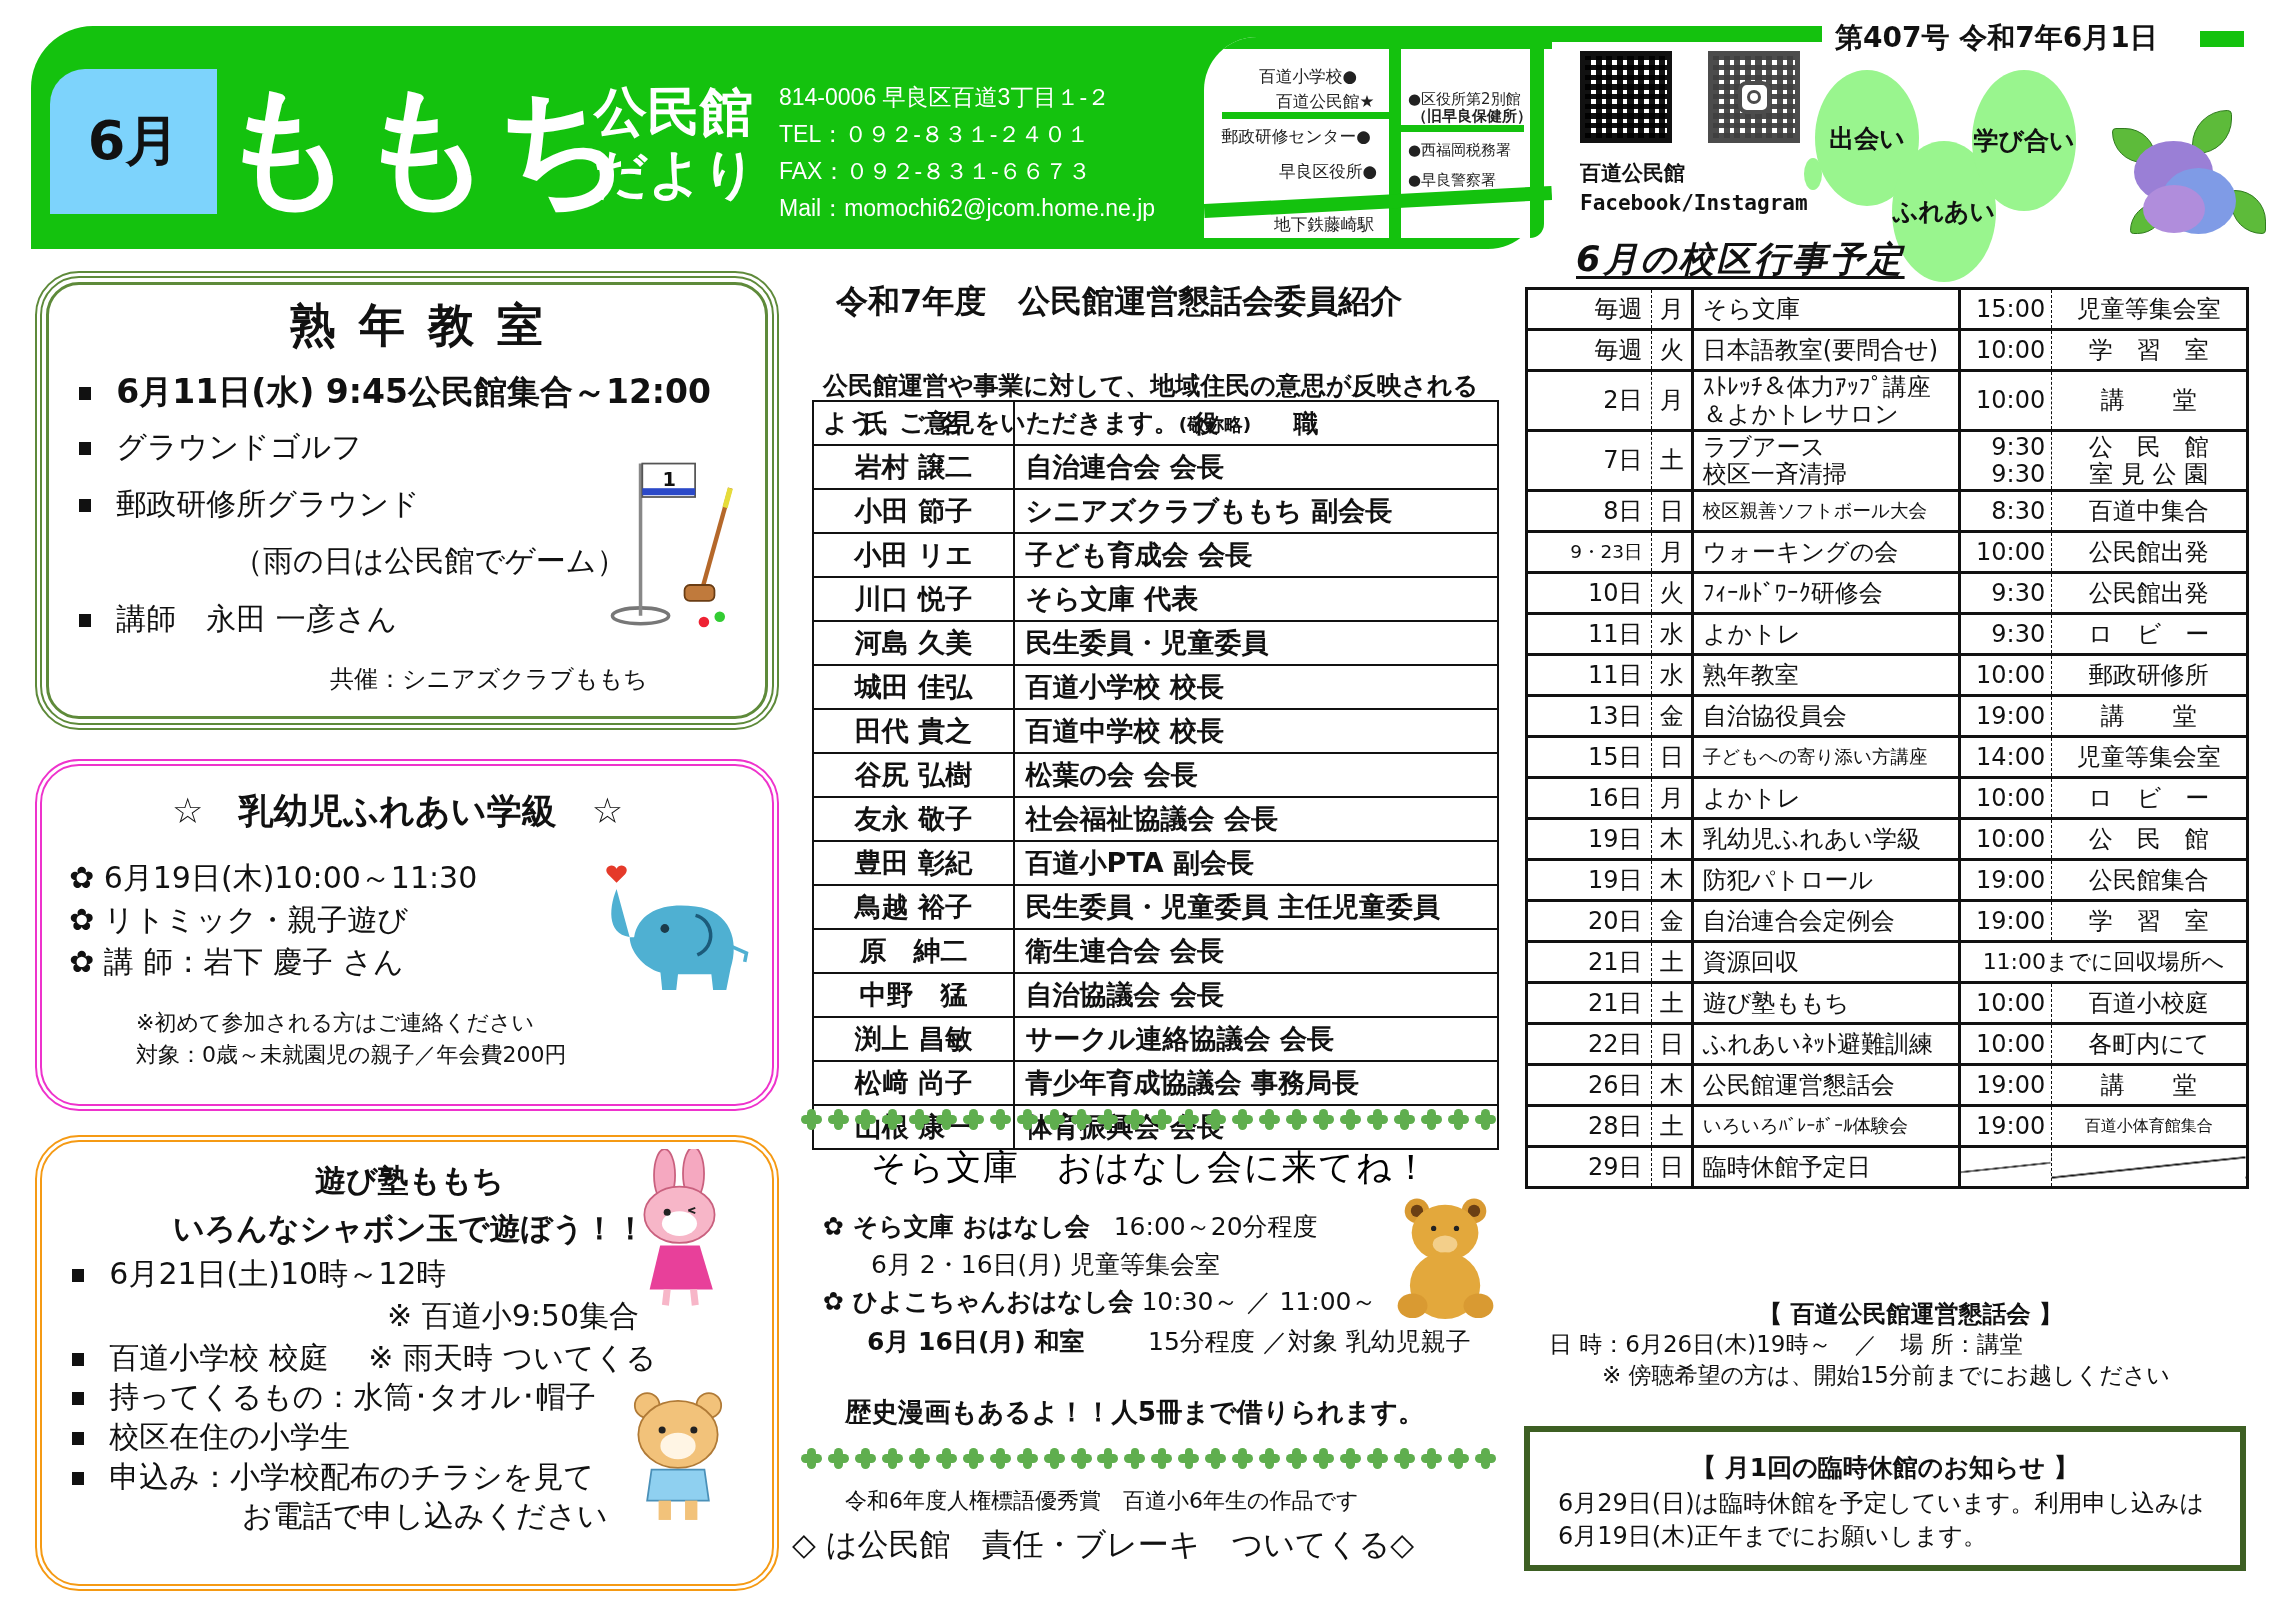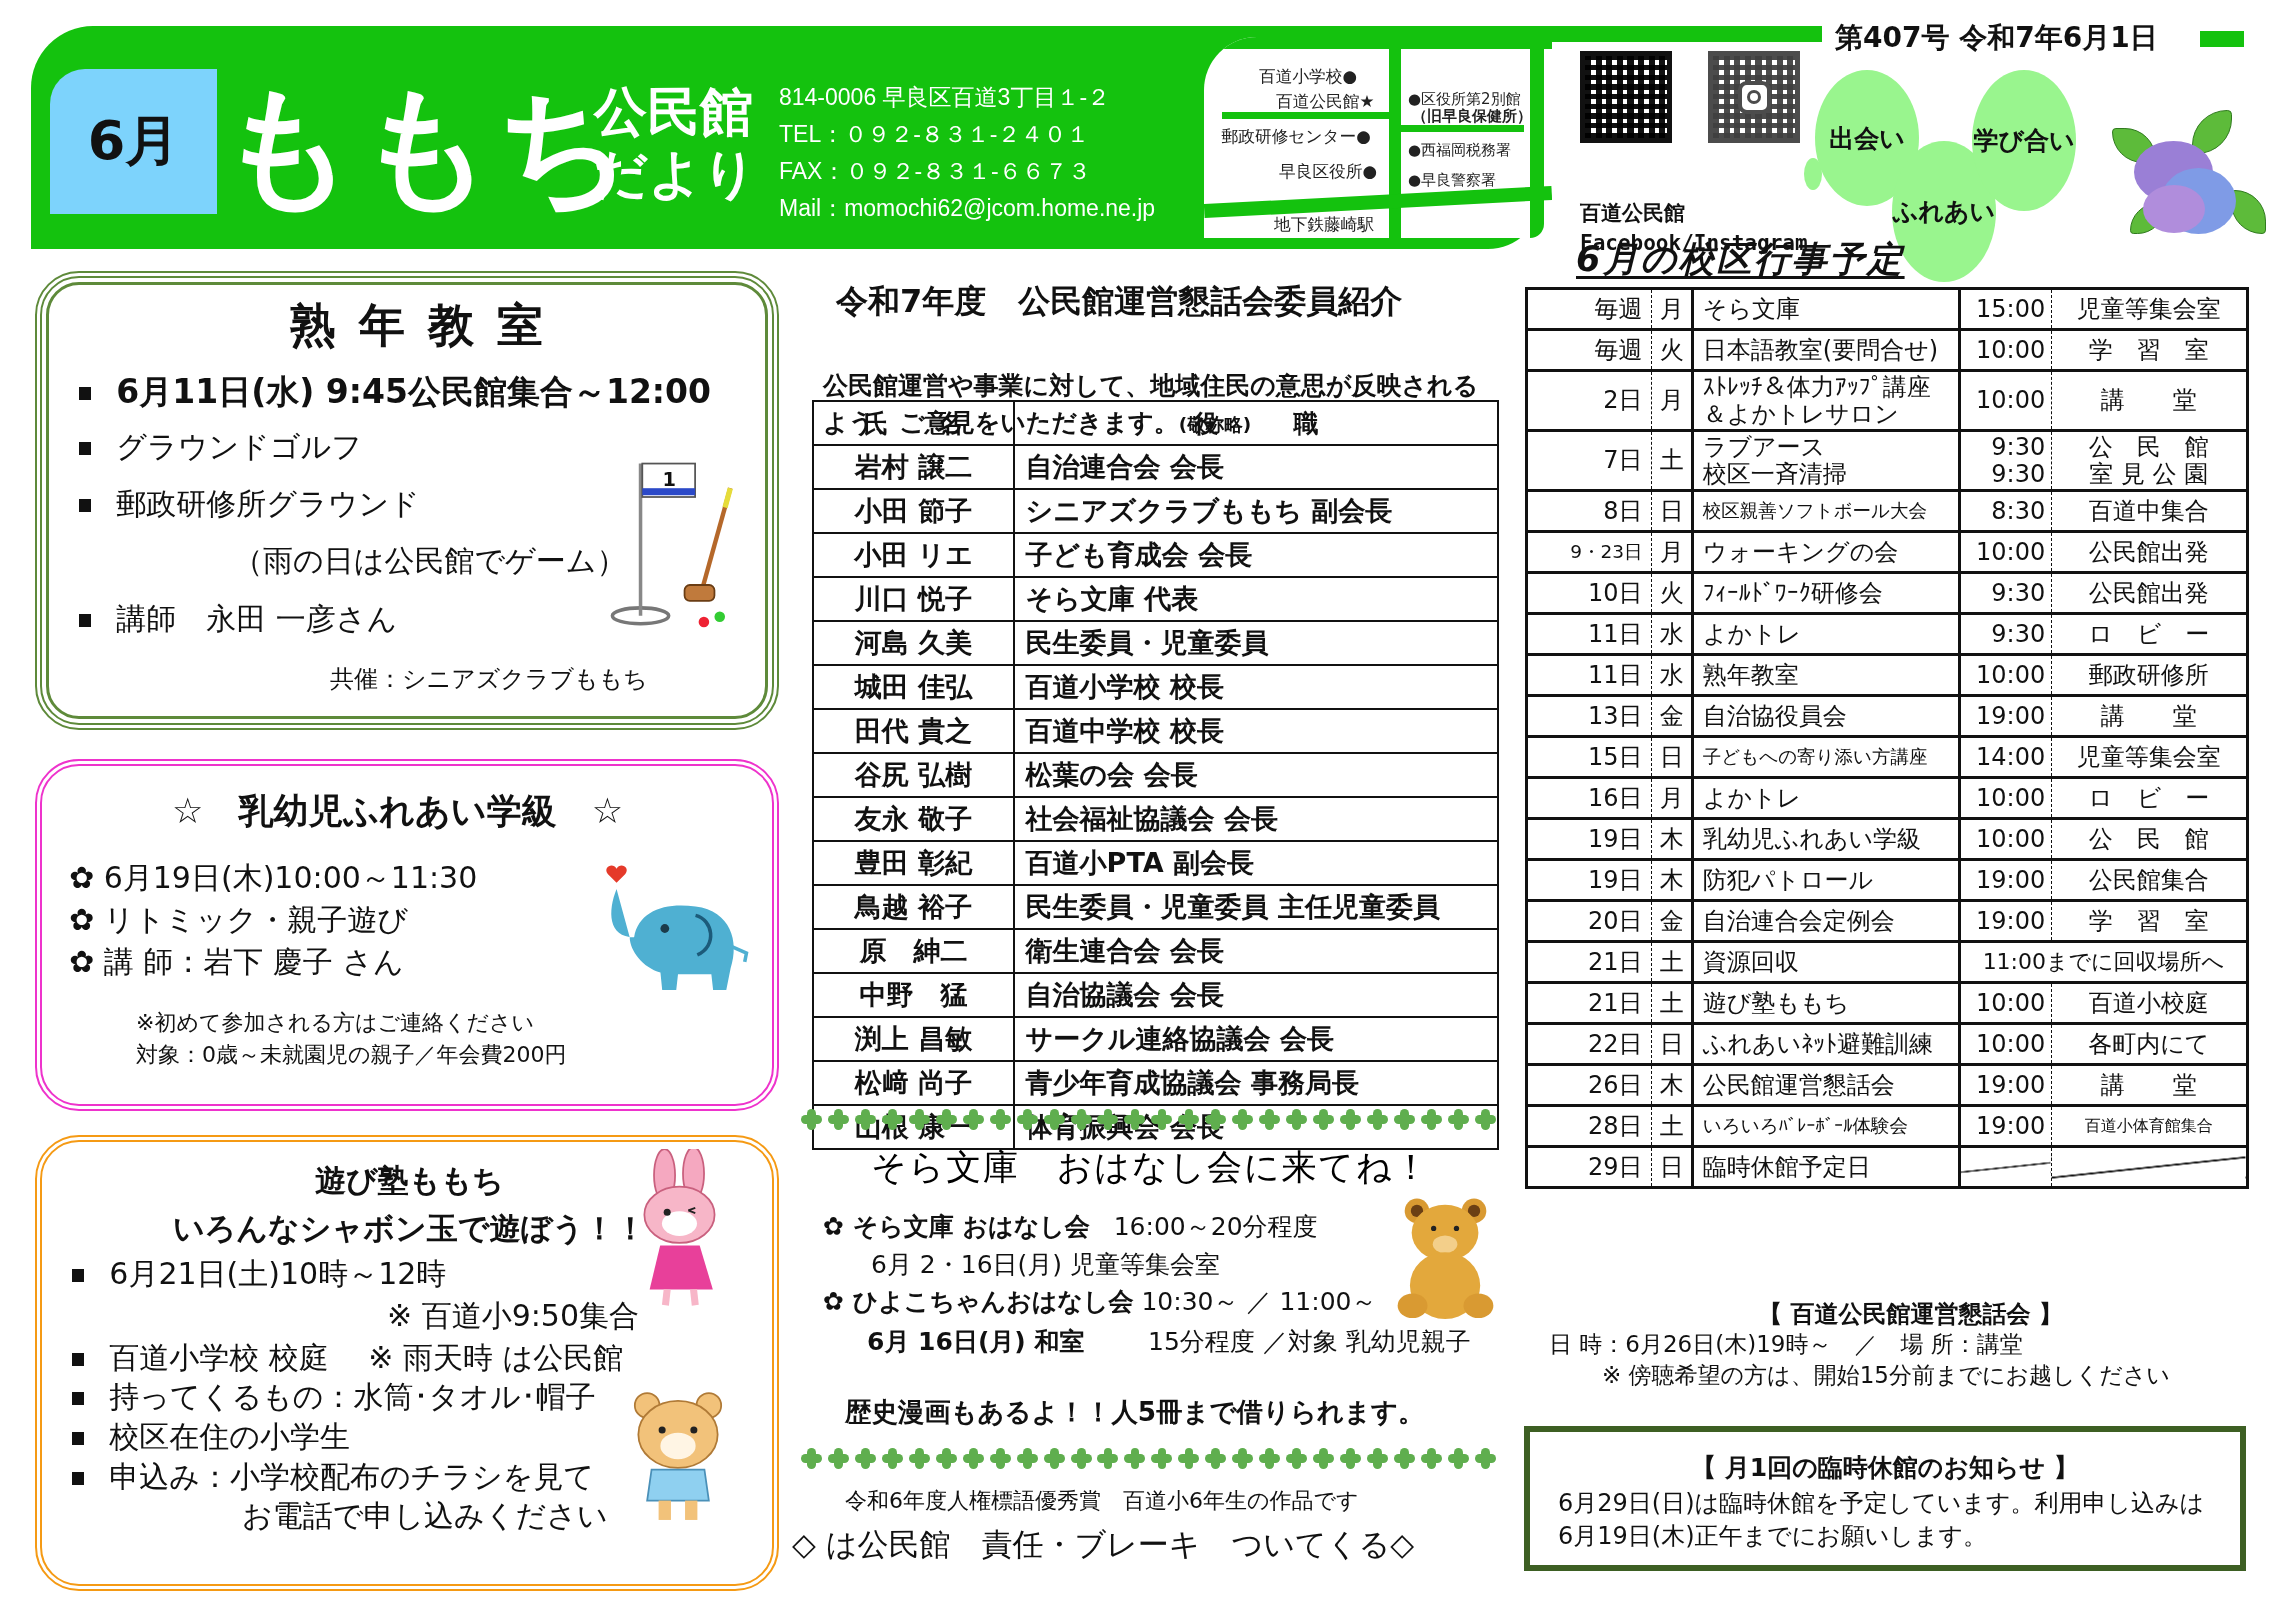--- a/index.html
+++ b/index.html
@@ -25,21 +25,21 @@
   .green-bar-right { left: 2200px; top: 31px; width: 44px; height: 16px; background:#14c20e; }
 
   .qr { width: 92px; height: 92px; background:
       repeating-linear-gradient(90deg, #111 0 6.2px, #fff 6.2px 10.6px),
       repeating-linear-gradient(0deg, #111 0 5.3px, #fff 5.3px 9.7px);
       background-blend-mode: multiply; border: 5.3px solid #111; }
   .qr-fb { left: 1580px; top: 51px; }
   .qr-ig { left: 1708px; top: 51px; opacity: 0.75; display:flex; align-items:center; justify-content:center; }
   .qr-ig .ig { width: 33px; height: 33px; border: 4.4px solid #111; border-radius: 8.8px; background:#fff; display:flex; align-items:center; justify-content:center; }
   .qr-ig .ig span { width: 14px; height: 14px; border: 3.5px solid #111; border-radius: 50%; }
-  .sns-label { left: 1580px; top: 158px; font-size: 21px; font-weight: bold; line-height: 30px; font-family: "DejaVu Sans Mono", monospace; margin-top: 40px; }
+  .sns-label { left: 1580px; top: 158px; font-size: 21px; font-weight: bold; line-height: 30px; font-family: "DejaVu Sans Mono", monospace; }
 
   .bubble { border-radius: 50%; background: #99f58e; display:flex; align-items:center; justify-content:center; font-size: 25px; font-weight: bold; color:#111; }
   .b1 { left: 1815px; top: 70px; width: 104px; height: 136px; }
   .b2 { left: 1892px; top: 141px; width: 104px; height: 141px; }
   .b3 { left: 1972px; top: 70px; width: 104px; height: 141px; }
   .b4 { left: 1804px; top: 158px; width: 17.6px; height: 32px; }
   .hydrangea { left: 2108px; top: 106px; width: 163px; height: 141px; }
   .hydrangea .leaf { position:absolute; background: #5dbb3a; border: 1.8px solid #2f7a1e; }
   .hydrangea .petal { position:absolute; border-radius:50%; }
 
@@ -205,21 +205,21 @@
   <path d="M110 65 C130 70 135 100 112 110" fill="none" stroke="#1c5b7a" stroke-width="4"></path>
   <circle cx="75" cy="80" r="5" fill="#1c3b4a"></circle>
   <path d="M150 100 l18 8 l-2 10" fill="none" stroke="#4fb0d2" stroke-width="4"></path>
 </svg>
 
 <div class="abs box box-asobi"></div>
 <div class="abs as-title" style="top:1160px;">遊び塾ももち</div>
 <div class="abs as-title" style="top:1208px;">いろんなシャボン玉で遊ぼう！！</div>
 <div class="abs as-line" style="top:1254px;"><span class="sq"></span><span>6月21日(土)10時～12時</span></div>
 <div class="abs as-line" style="top:1296px;left:387px;">※ 百道小9:50集合</div>
-<div class="abs as-line" style="top:1338px;"><span class="sq"></span><span>百道小学校 校庭　 ※ 雨天時 は公民館</span></div>
+<div class="abs as-line" style="top:1338px;"><span class="sq"></span><span>百道小学校 校庭　 ※ 雨天時 ついてくる</span></div>
 <div class="abs as-line" style="top:1377px;"><span class="sq"></span><span>持ってくるもの：水筒･タオル･帽子</span></div>
 <div class="abs as-line" style="top:1417px;"><span class="sq"></span><span>校区在住の小学生</span></div>
 <div class="abs as-line" style="top:1457px;"><span class="sq"></span><span>申込み：小学校配布のチラシを見て</span></div>
 <div class="abs as-line" style="top:1496px;left:242px;">お電話で申し込みください</div>
 <svg class="abs bunny" viewBox="0 0 140 180">
   <ellipse cx="45" cy="30" rx="12" ry="30" fill="#f5a8c0" stroke="#c9607e" stroke-width="2"></ellipse>
   <ellipse cx="78" cy="28" rx="12" ry="30" fill="#f5a8c0" stroke="#c9607e" stroke-width="2"></ellipse>
   <ellipse cx="62" cy="75" rx="40" ry="32" fill="#f7b6c8" stroke="#c9607e" stroke-width="2"></ellipse>
   <ellipse cx="62" cy="85" rx="20" ry="14" fill="#fff"></ellipse>
   <circle cx="48" cy="72" r="4" fill="#222"></circle>

